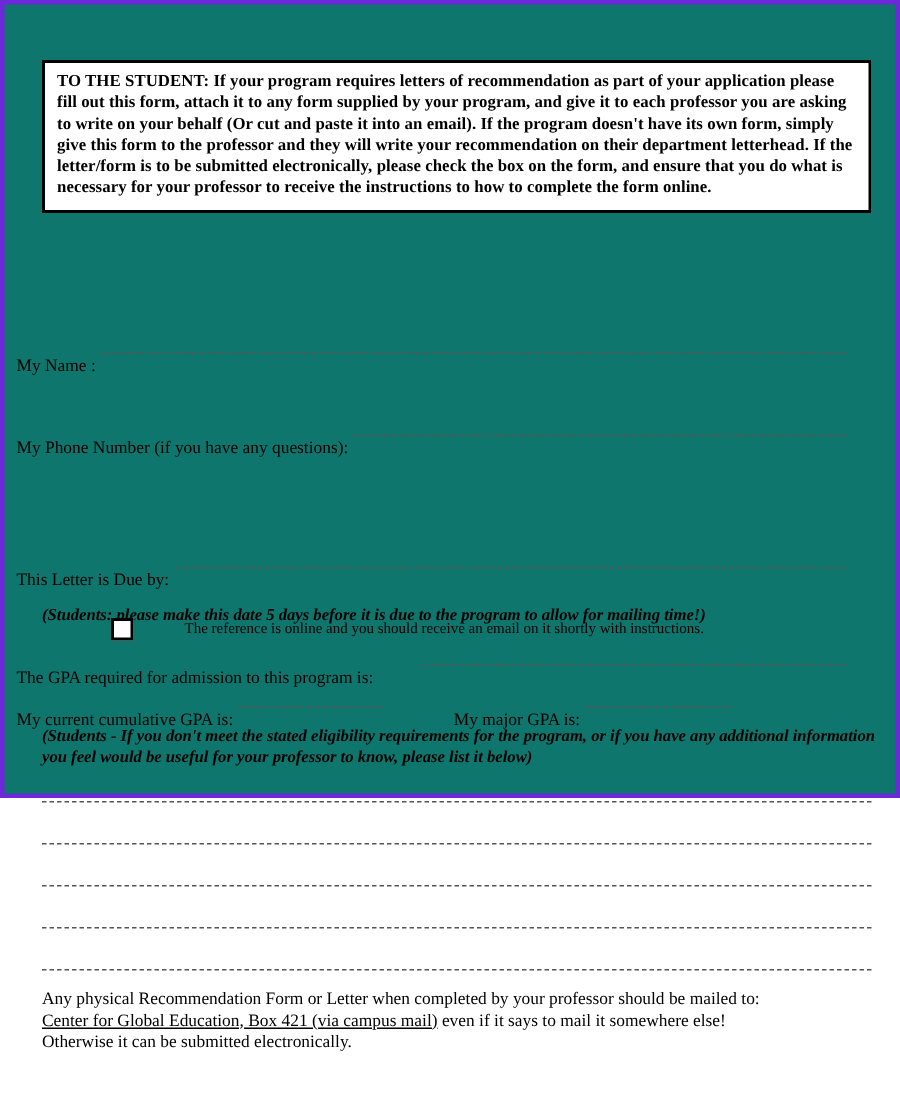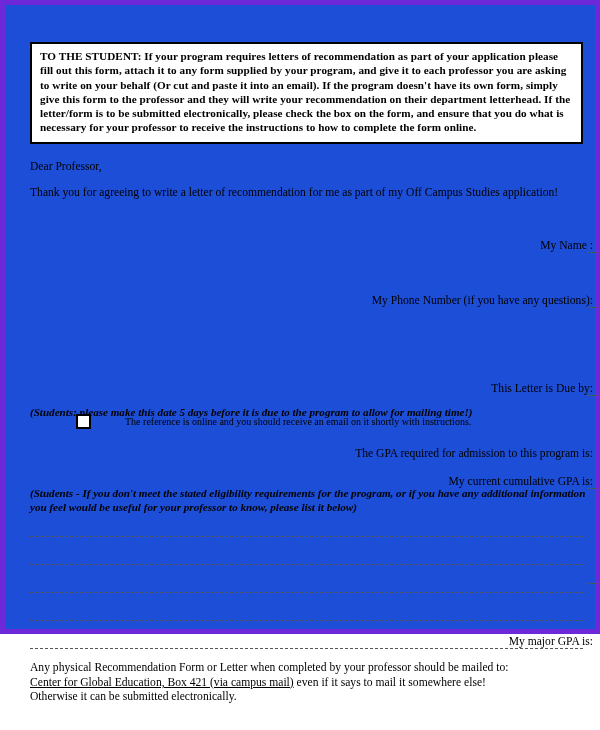--- a/index.html
+++ b/index.html
@@ -12,23 +12,23 @@
     width: 600px;
     height: 730px;
     font-family: "Liberation Serif", "DejaVu Serif", serif;
     color: #000000;
     overflow: hidden;
   }
   .page {
     position: relative;
     box-sizing: border-box;
     width: 600px;
-    height: 634px;
-    background: #1d4ed8;
-    border: 5px solid #6d28d9;
+    height: 532px;
+    background: #0f766e;
+    border: 3px solid #6d28d9;
     padding: 0;
   }
 
   
   .notice-box {
     position: absolute;
     left: 25px;
     top: 37px;
     width: 553px;
     box-sizing: border-box;
@@ -54,29 +54,28 @@
     line-height: 15px;
     left: 25px;
     width: 553px;
   }
   .salutation { top: 154px; }
   .thanks { top: 180px; width: 548px; }
 
   
   .field-row {
     position: absolute;
-    left: 39px;
+    left: 8px;
     width: 553px;
     height: 16px;
     font-size: 11.6px;
     line-height: 16px;
     white-space: nowrap;
     display: flex;
-    align-items: flex-end;
-    flex-direction: column;
+    align-items: flex-start;
   }
   .field-label {
     flex: 0 0 auto;
     padding-right: 4px;
   }
   .field-rule {
     flex: 1 1 auto;
     position: relative;
     top: -2px;
     border-bottom: 1px dashed #555555;
@@ -166,23 +165,21 @@
 
 <div class="page">
 
   <div class="notice-box">
     <div class="notice-text">
       <span class="lead">TO THE STUDENT:</span>
       <span>If your program requires letters of recommendation as part of your application please fill out this form, attach it to any form supplied by your program, and give it to each professor you are asking to write on your behalf (Or cut and paste it into an email).   If the program doesn't have its own form, simply give this form to the professor and they will write your recommendation on their department letterhead. If the letter/form is to be submitted electronically, please check the box on the form, and ensure that you do what is necessary for your professor to receive the instructions to how to complete the form online.</span>
     </div>
   </div>
 
-  <div class="para salutation">Dear Professor,</div>
-
-  <div class="para thanks">Thank you for agreeing to write a letter of recommendation for me as part of my Off Campus Studies application!</div>
+
 
   <div class="field-row row-name">
     <span class="field-label">My Name : </span>
     <span class="field-rule"></span>
   </div>
 
 
   <div class="field-row row-phone">
     <span class="field-label">My Phone Number (if you have any questions): </span>
     <span class="field-rule"></span>

